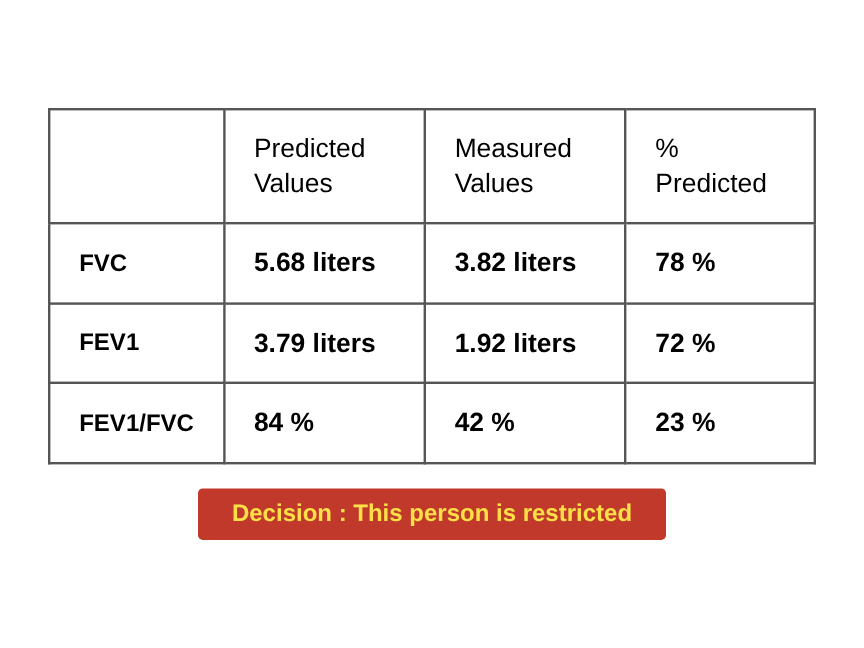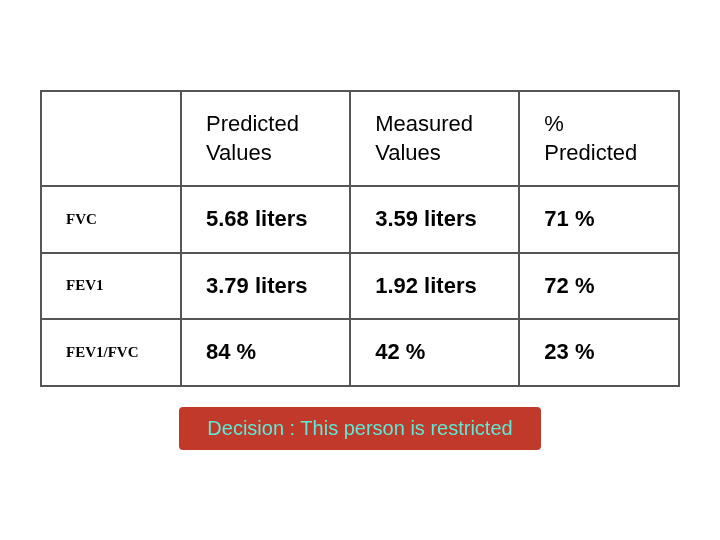--- a/index.html
+++ b/index.html
@@ -39,32 +39,31 @@
       line-height: 1.3;
       font-weight: bold;
     }
 
     .header-row td {
       font-weight: normal;
       font-size: 22px;
     }
 
     .label-col {
-      font-size: 15px;
+      font-size: 20px;
       font-weight: bold;
       width: 140px;
-      font-family: Liberation Serif, serif;
     }
 
     .decision-badge {
       background-color: #c0392b;
-      color: #5eead4;
+      color: #fde047;
       padding: 10px 28px;
       font-size: 20px;
-      font-weight: normal;
+      font-weight: bold;
       border-radius: 4px;
       text-align: right;
     }
   </style>
 </head>
 <body>
 
 <div class="table-container">
   <table>
     <thead>
@@ -81,22 +80,22 @@
         <td>
           <span>%</span><br>
           <span>Predicted</span>
         </td>
       </tr>
     </thead>
     <tbody>
       <tr>
         <td class="label-col">FVC</td>
         <td>5.68 liters</td>
-        <td>3.59 liters</td>
-        <td>71 %</td>
+        <td>3.82 liters</td>
+        <td>78 %</td>
       </tr>
       <tr>
         <td class="label-col">FEV1</td>
         <td>3.79 liters</td>
         <td>1.92 liters</td>
         <td>72 %</td>
       </tr>
       <tr>
         <td class="label-col">FEV1/FVC</td>
         <td>84 %</td>

